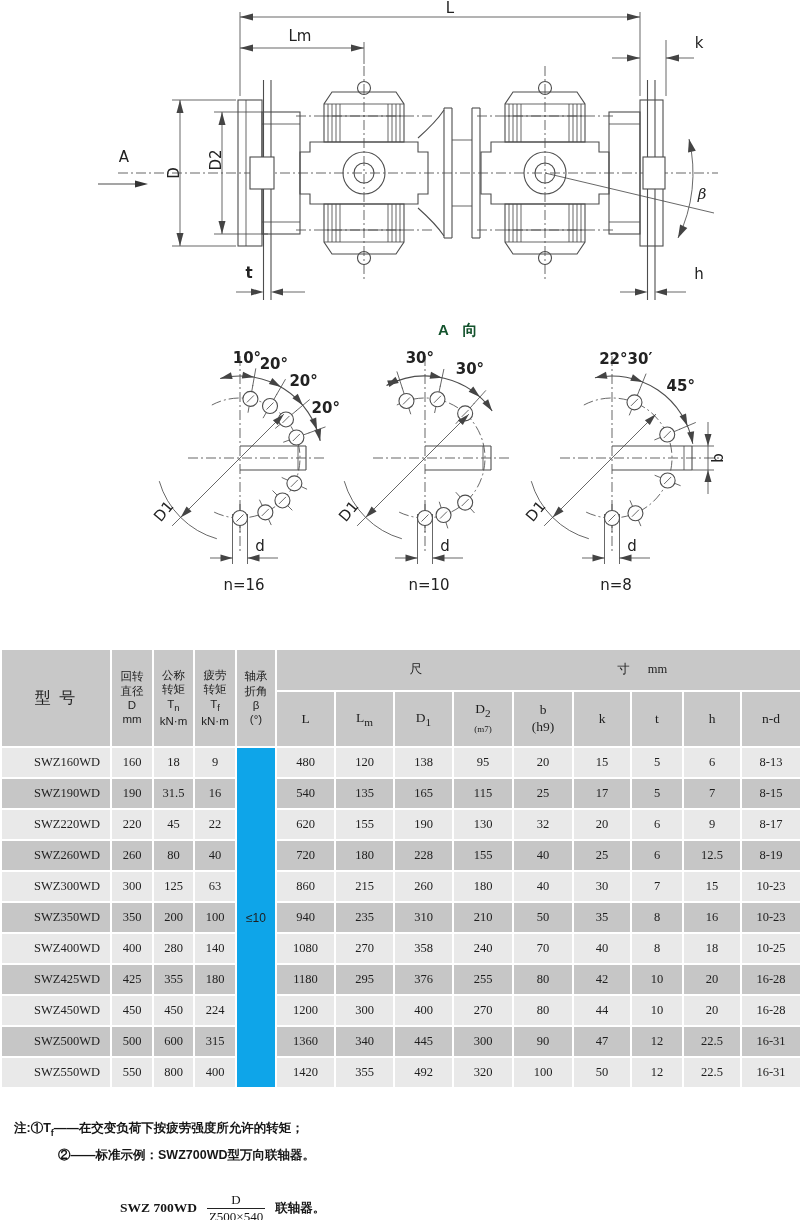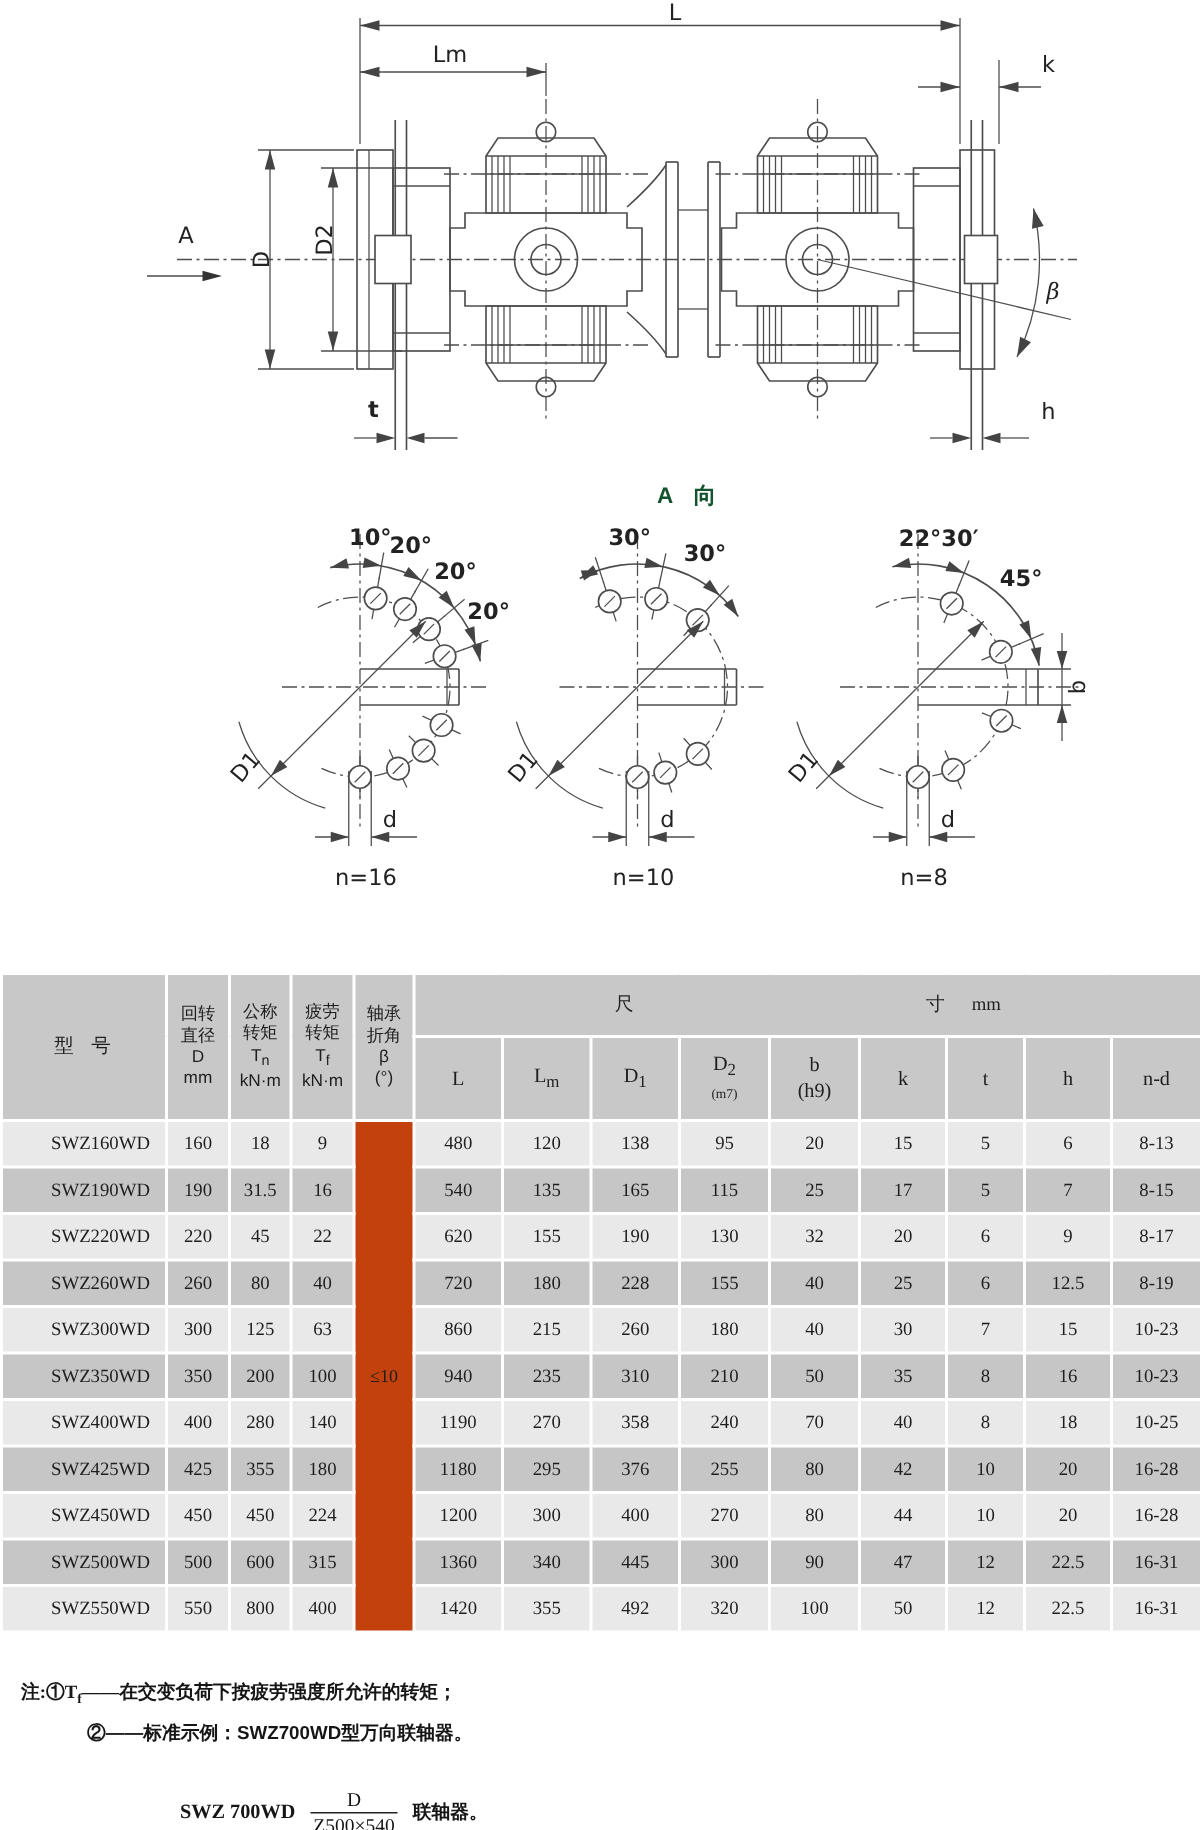--- a/index.html
+++ b/index.html
@@ -16,35 +16,35 @@
   .beta{font-style:italic;font-family:"DejaVu Serif",serif;}
   .view-label{position:absolute;left:438px;top:321px;font-size:15px;font-weight:600;
               letter-spacing:5px;color:#14532d;}
   .title{position:absolute;left:300px;top:604px;font-size:20px;font-weight:bold;
          letter-spacing:1.5px;color:#0d0d0d;margin-top:42px;}
   table.params{position:absolute;top:648px;left:0;width:800px;border-collapse:collapse;
                table-layout:fixed;}
   .params th,.params td{border:2px solid #fff;text-align:center;vertical-align:middle;
                padding:0;color:#1e1e1e;}
   .params thead th{background:#c8c8c8;font-weight:normal;font-size:11.5px;line-height:1.25;}
-  .params thead .hz{font-size:13px;letter-spacing:2px;font-family:Liberation Mono, monospace;}
+  .params thead .hz{font-size:16px;letter-spacing:2px;}
   .params thead .sub-h{font-family:"Liberation Serif",serif;font-size:13.5px;}
   .tiny{font-size:9px;}
   .sizebar{display:flex;justify-content:center;align-items:center;font-size:12.5px;}
   .gap1{margin-left:195px;}
   .gap2{margin-left:18px;font-family:"Liberation Serif",serif;}
   .params tbody td{font-family:"Liberation Serif",serif;font-size:12.5px;height:29px;}
   .params td.model{text-align:left;padding-left:32px;}
   .r-light td{background:#e9e9e9;}
   .r-dark td{background:#c6c6c6;}
-  .params td.beta-cell{background:#c2410c;font-family:Liberation Serif, serif;font-size:12px;}
+  .params td.beta-cell{background:#0ea5e9;font-family:Liberation Sans, sans-serif;font-size:12px;}
   tr.hrow1{height:42px;} tr.hrow2{height:56px;}
   .note-line{position:absolute;font-size:12.5px;font-weight:bold;color:#161616;}
   .note-line sub{font-size:9px;}
-  .n1{left:14px;top:1120px;font-family:Liberation Serif, serif;}
+  .n1{left:14px;top:1120px;}
   .n2{left:58px;top:1147px;}
   .n3{left:120px;top:1171px;}
   .n4{left:120px;top:1192px;display:flex;align-items:center;gap:10px;}
   .n4 .swz{font-family:"Liberation Serif",serif;font-weight:bold;font-size:13.5px;}
   .frac{display:inline-block;text-align:center;font-family:"Liberation Serif",serif;
         font-weight:normal;font-size:13px;vertical-align:middle;line-height:1.2;}
   .frac .num{display:block;border-bottom:1.4px solid #222;padding:0 8px;}
   .frac .den{display:block;padding:0 2px;}
 </style>
 </head>
@@ -510,21 +510,21 @@
           <td>35</td>
           <td>8</td>
           <td>16</td>
           <td>10-23</td>
         </tr>
         <tr class="r-light">
           <td class="model">SWZ400WD</td>
           <td>400</td>
           <td>280</td>
           <td>140</td>
-          <td>1190</td>
+          <td>1080</td>
           <td>270</td>
           <td>358</td>
           <td>240</td>
           <td>70</td>
           <td>40</td>
           <td>8</td>
           <td>18</td>
           <td>10-25</td>
         </tr>
         <tr class="r-dark">

